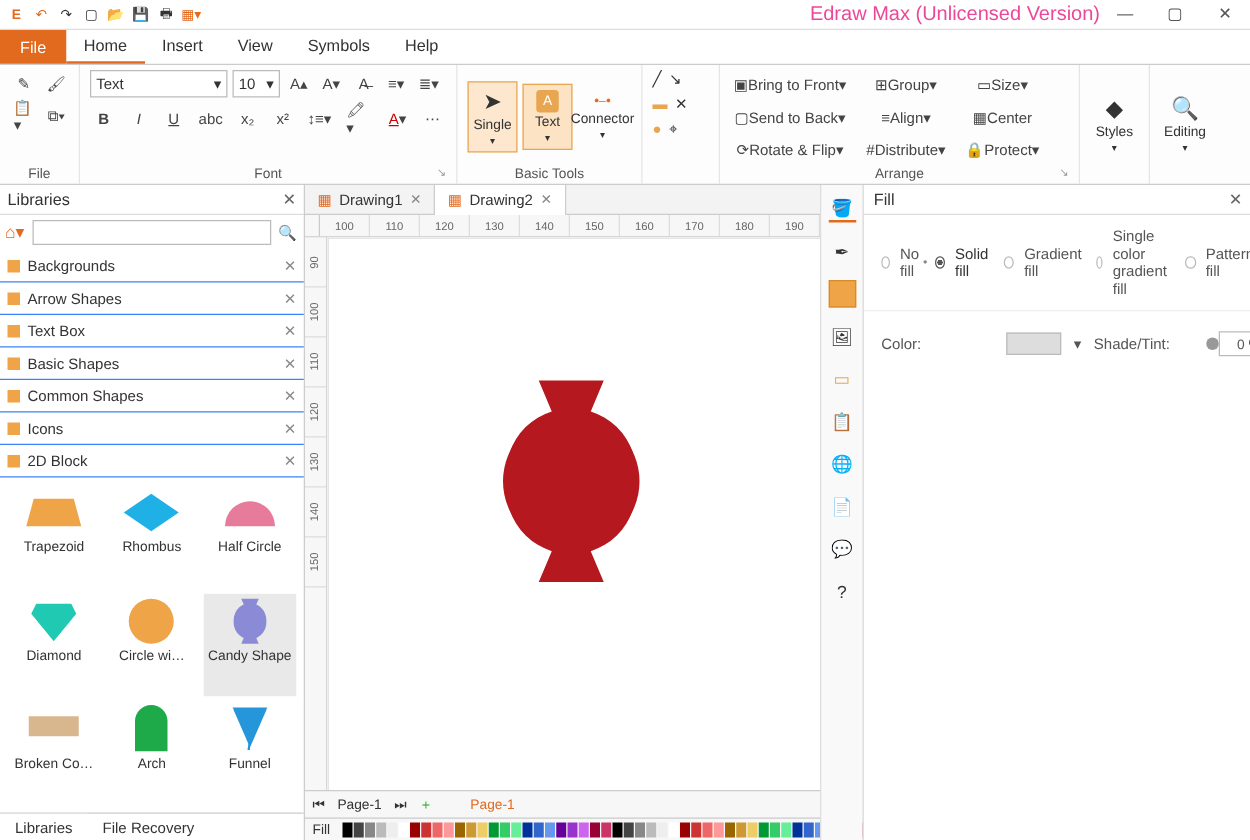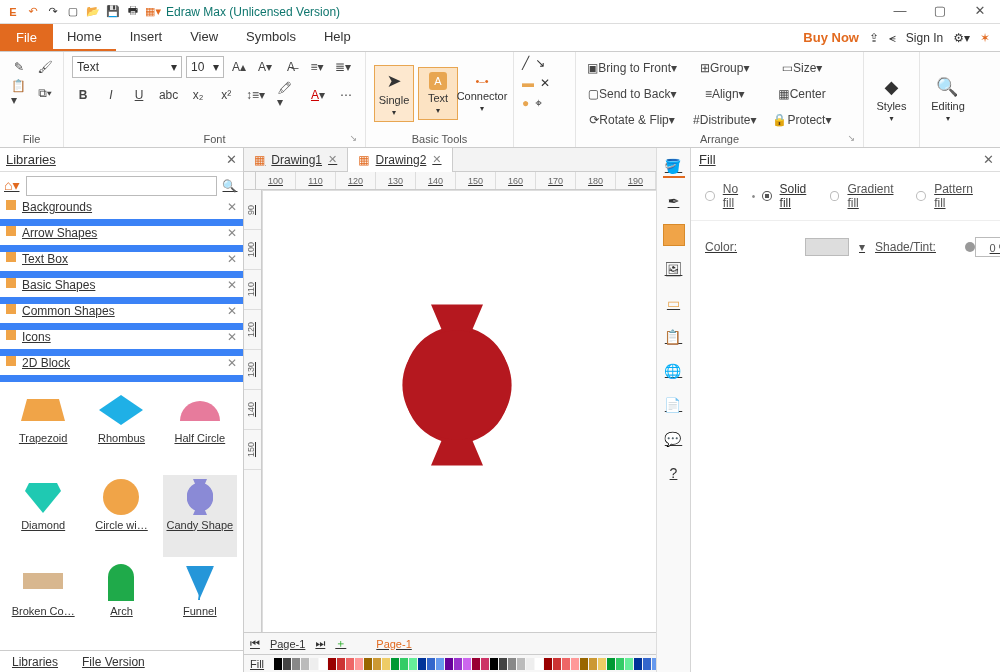--- a/index.html
+++ b/index.html
@@ -2,21 +2,21 @@
 <html><head>
 <meta charset="utf-8">
 <style>
 * { box-sizing: border-box; margin: 0; padding: 0; font-family: Arial, sans-serif; }
 body { background: #fff; font-size: 12px; color: #333; width: 1000px; height: 672px; overflow: hidden; display: flex; flex-direction: column; }
 
 
 .titlebar { height: 24px; background: #fff; display: flex; align-items: center; border-bottom: 1px solid #ddd; }
 .titlebar .qat { display: flex; gap: 6px; padding: 0 6px; align-items: center; }
 .titlebar .qat span { width: 14px; height: 14px; display: inline-flex; align-items: center; justify-content: center; font-size: 11px; }
-.title-text { flex: 1; text-align: left; color: #0f766e; font-size: 12px; }
+.title-text { flex: 1; text-align: right; color: #ec4899; font-size: 16px; }
 .window-ctrls { display: flex; }
 .window-ctrls span { width: 40px; height: 24px; text-align: center; line-height: 22px; font-size: 13px; color: #555; }
 
 
 .menubar { height: 28px; background: #fff; display: flex; align-items: stretch; border-bottom: 1px solid #ccc; }
 .menubar .file-tab { background: #e26a1f; color: #fff; padding: 0 16px; line-height: 28px; font-size: 13px; }
 .menubar .tab { padding: 0 14px; line-height: 26px; font-size: 13px; color: #333; }
 .menubar .tab.active { border-bottom: 2px solid #e26a1f; font-weight: 500; }
 .menubar .right { margin-left: auto; display: flex; align-items: center; gap: 10px; padding-right: 10px; }
 .menubar .buy-now { color: #e26a1f; font-weight: bold; font-size: 13px; }
@@ -35,31 +35,31 @@
 .bigbtn.sel { background: #fde8cf; border: 1px solid #e8a651; }
 .bigbtn.txt { background: #fce3c3; border: 1px solid #e8a651; }
 
 
 .doctabs { height: 24px; background: #f3f3f3; display: flex; align-items: center; border-bottom: 1px solid #ccc; }
 .doctab { height: 24px; display: flex; align-items: center; gap: 6px; padding: 0 10px; border-right: 1px solid #ccc; font-size: 12px; }
 .doctab.active { background: #fff; }
 .doctab .close { color: #888; font-size: 11px; }
 
 
-.workspace { flex: 1; display: flex; min-height: 0; text-decoration: underline; }
+.workspace { flex: 1; display: flex; min-height: 0; }
 
 
 .lib-panel { width: 244px; border-right: 1px solid #ccc; display: flex; flex-direction: column; background: #fff; }
 .lib-header { height: 24px; display: flex; align-items: center; padding: 0 6px; border-bottom: 1px solid #ddd; font-size: 13px; position: relative; }
 .lib-header .x { position: absolute; right: 6px; color: #666; }
 .lib-search { display: flex; gap: 4px; padding: 4px; align-items: center; }
 .lib-search .home { width: 18px; height: 18px; color: #e26a1f; font-size: 14px; }
 .lib-search input { flex: 1; height: 20px; border: 1px solid #bbb; padding: 0 4px; }
 .lib-search .mag { width: 18px; text-align: center; }
-.lib-cat { height: 26px; display: flex; align-items: flex-start; padding: 0 6px; border-bottom: 7px solid #3b82f6; gap: 6px; font-size: 12px; position: relative; }
+.lib-cat { height: 26px; display: flex; align-items: center; padding: 0 6px; border-bottom: 1px solid #3b82f6; gap: 6px; font-size: 12px; position: relative; }
 .lib-cat .sq { width: 10px; height: 10px; background: #f0a448; }
 .lib-cat .x { position: absolute; right: 6px; color: #888; }
 .shape-grid { flex: 1; overflow: auto; padding: 6px; display: grid; grid-template-columns: repeat(3, 1fr); gap: 4px; }
 .shape-cell { display: flex; flex-direction: column; align-items: center; gap: 4px; padding: 4px 0; font-size: 11px; font-family: "Courier New", monospace; }
 .shape-cell.sel { background: #e9e9e9; }
 .shape-cell .sh { width: 48px; height: 36px; display: flex; align-items: center; justify-content: center; }
 
 
 .canvas-wrap { flex: 1; display: flex; flex-direction: column; background: #eee; min-width: 0; }
 .ruler-h { height: 18px; display: flex; background: #f7f7f7; border-bottom: 1px solid #ccc; font-size: 9px; color: #666; }
@@ -126,28 +126,20 @@
   </div>
 </div>
 
 <div class="menubar">
   <div class="file-tab">File</div>
   <div class="tab active">Home</div>
   <div class="tab">Insert</div>
   <div class="tab">View</div>
   <div class="tab">Symbols</div>
   <div class="tab">Help</div>
-  <div class="right">
-    <span class="buy-now">Buy Now</span>
-    <span>⇪</span>
-    <span>⪪</span>
-    <span>Sign In</span>
-    <span>⚙▾</span>
-    <span style="color:#e26a1f">✶</span>
-  </div>
 </div>
 
 <div class="ribbon">
   <div class="ribbon-group" style="width:64px">
     <div class="body">
         <div class="vcol">
       <div style="display:flex;gap:4px">
             <span class="rbtn">✎</span>
             <span class="rbtn">🖌</span>
           </div>
@@ -397,21 +389,21 @@
             <svg width="32" height="38">
               <path d="M2 2 L30 2 L16 22 L16 36 L14 36 L16 22 Z" fill="#2596d9"></path>
               <path d="M2 2 A14 4 0 0 0 30 2 L16 34 Z" fill="#2596d9"></path>
             </svg>
           </div>
           <span>Funnel</span>
         </div>
       </div>
     <div class="bottom-tabs">
       <div class="bt active">Libraries</div>
-      <div class="bt">File Version</div>
+      <div class="bt">File Recovery</div>
     </div>
   </div>
 
   <div class="canvas-wrap">
     <div class="doctabs">
       <div class="doctab">
           <span class="orange">▦</span>
           <span>Drawing1</span>
           <span class="close">✕</span>
         </div>
@@ -542,20 +534,24 @@
         <div class="fill-opt sel">
           <span class="radio"></span>
           <span>Solid fill</span>
         </div>
         <div class="fill-opt">
           <span class="radio"></span>
           <span>Gradient fill</span>
         </div>
         <div class="fill-opt">
           <span class="radio"></span>
+          <span>Single color gradient fill</span>
+        </div>
+        <div class="fill-opt">
+          <span class="radio"></span>
           <span>Pattern fill</span>
         </div>
       </div>
     <div class="fill-body" style="border-top:1px solid #eee">
       <div class="fill-row">
           <label>Color:</label>
           <span style="flex:1"></span>
           <div class="color-sw"></div>
           <span>▾</span>
         </div>

